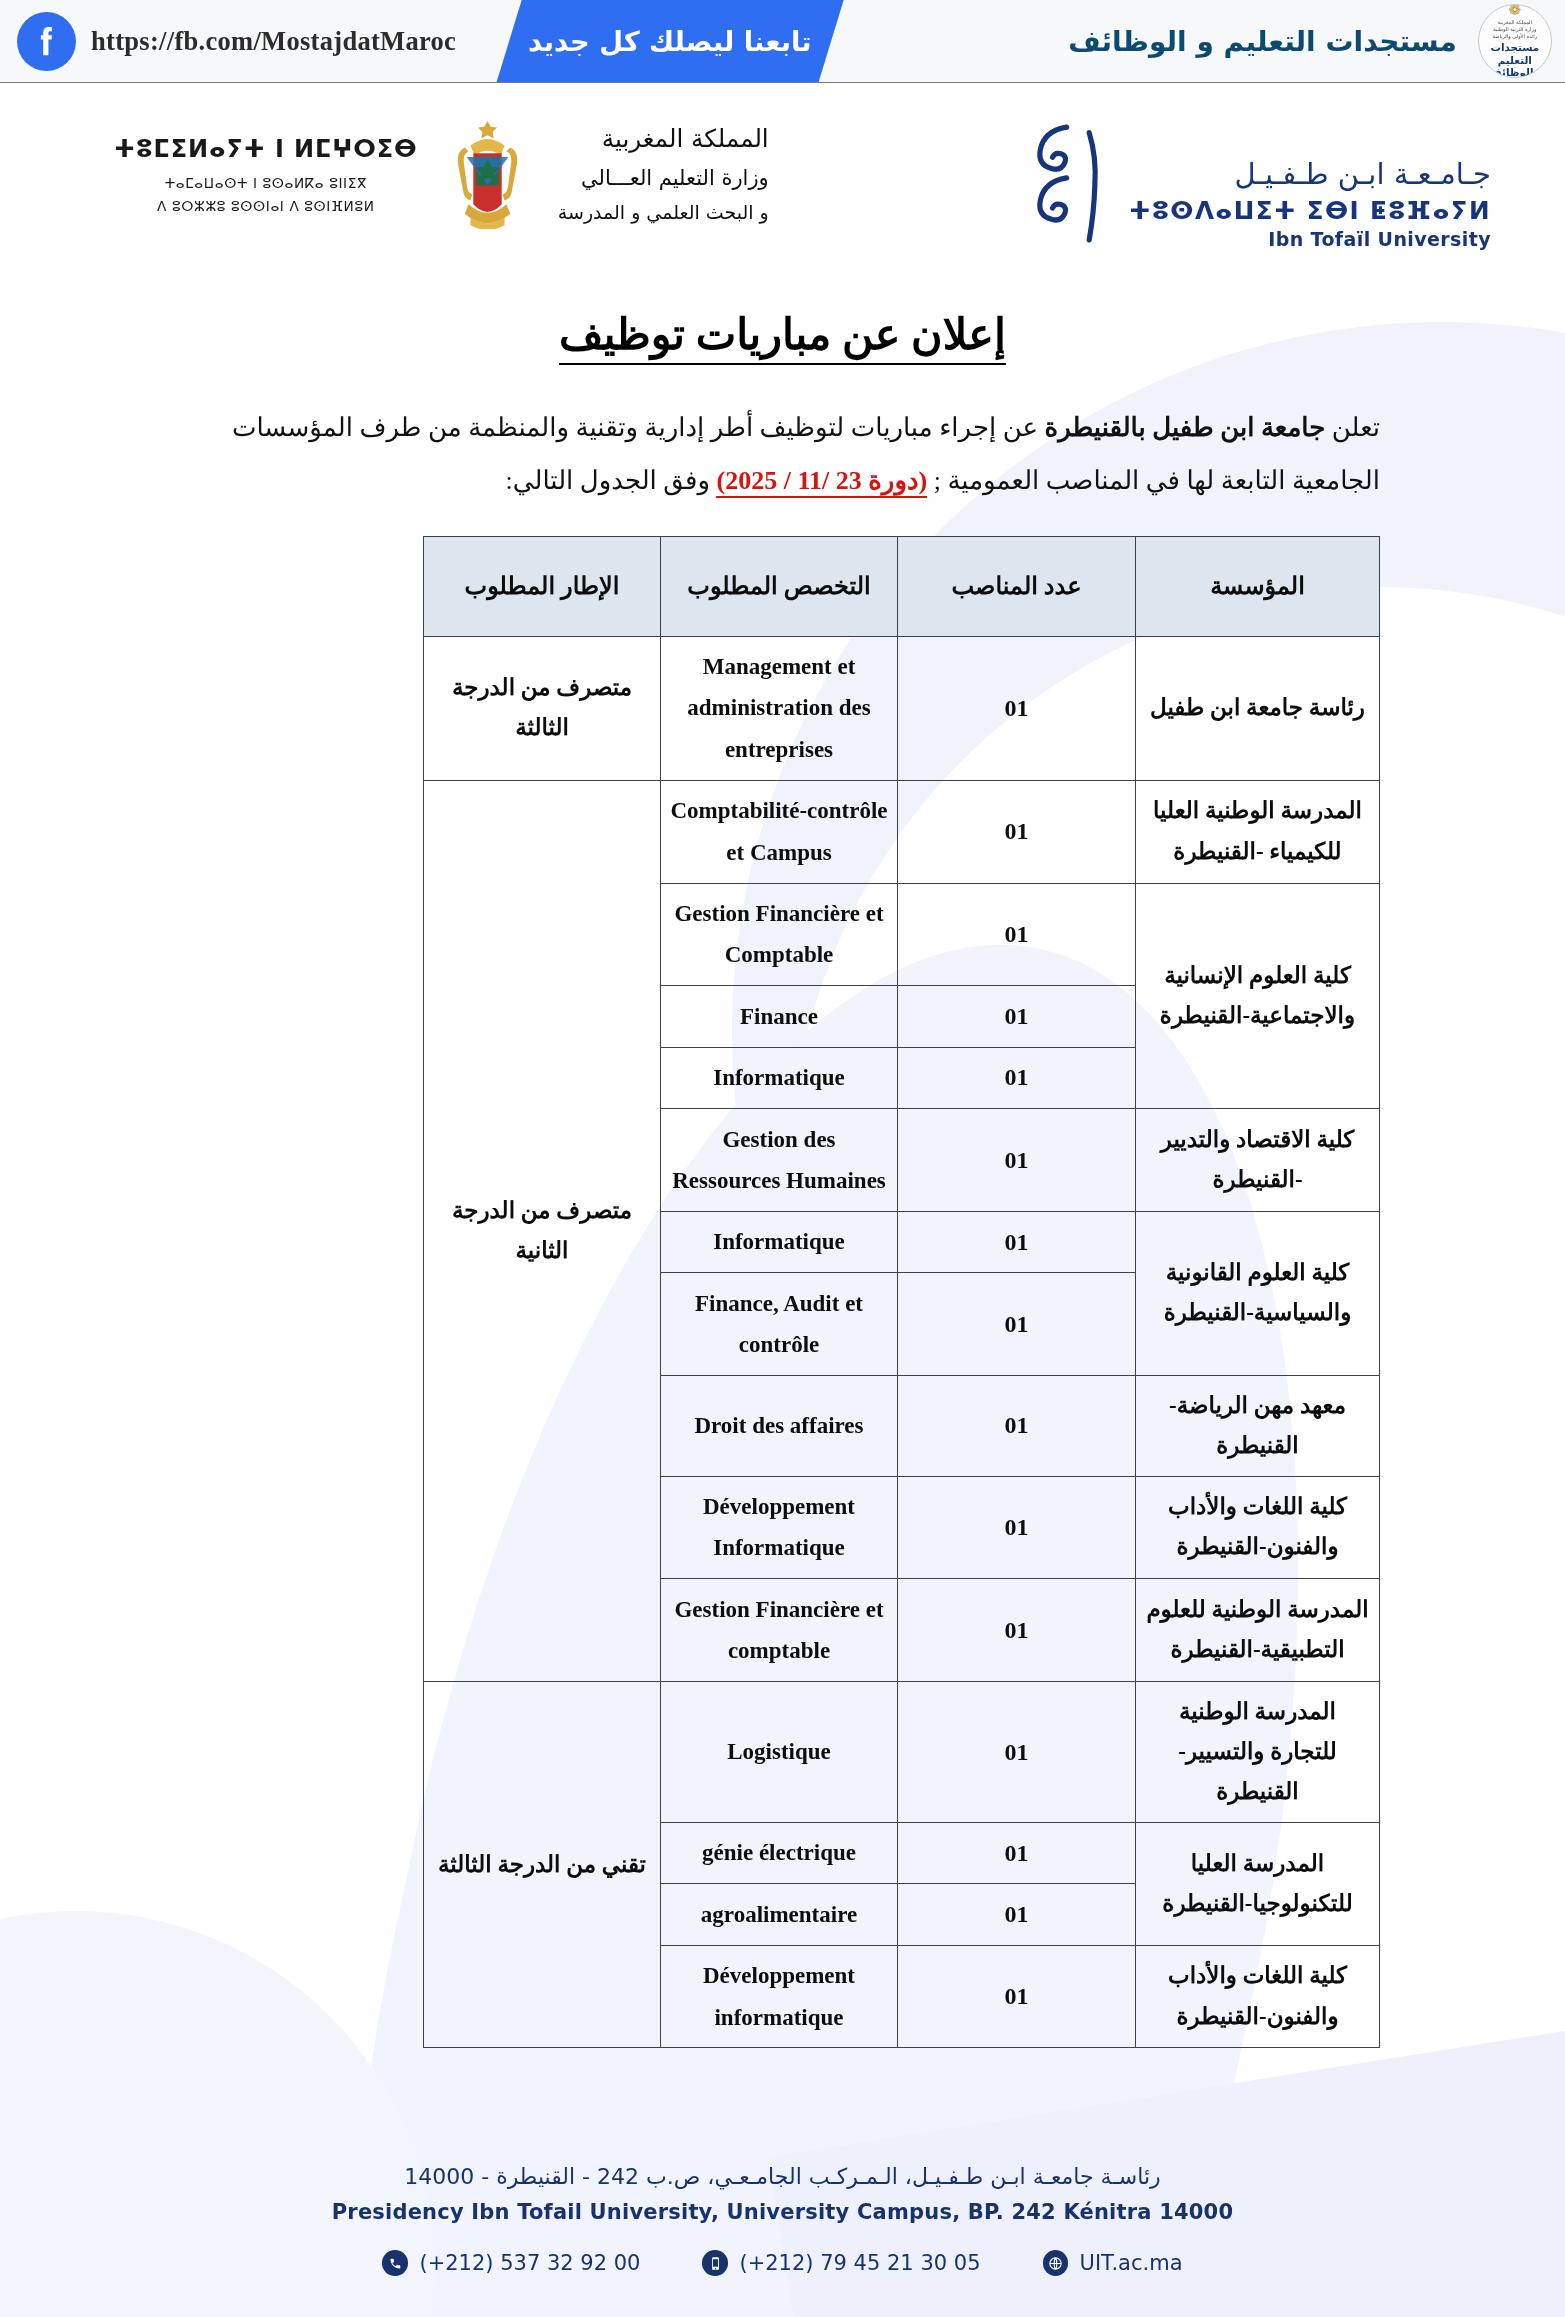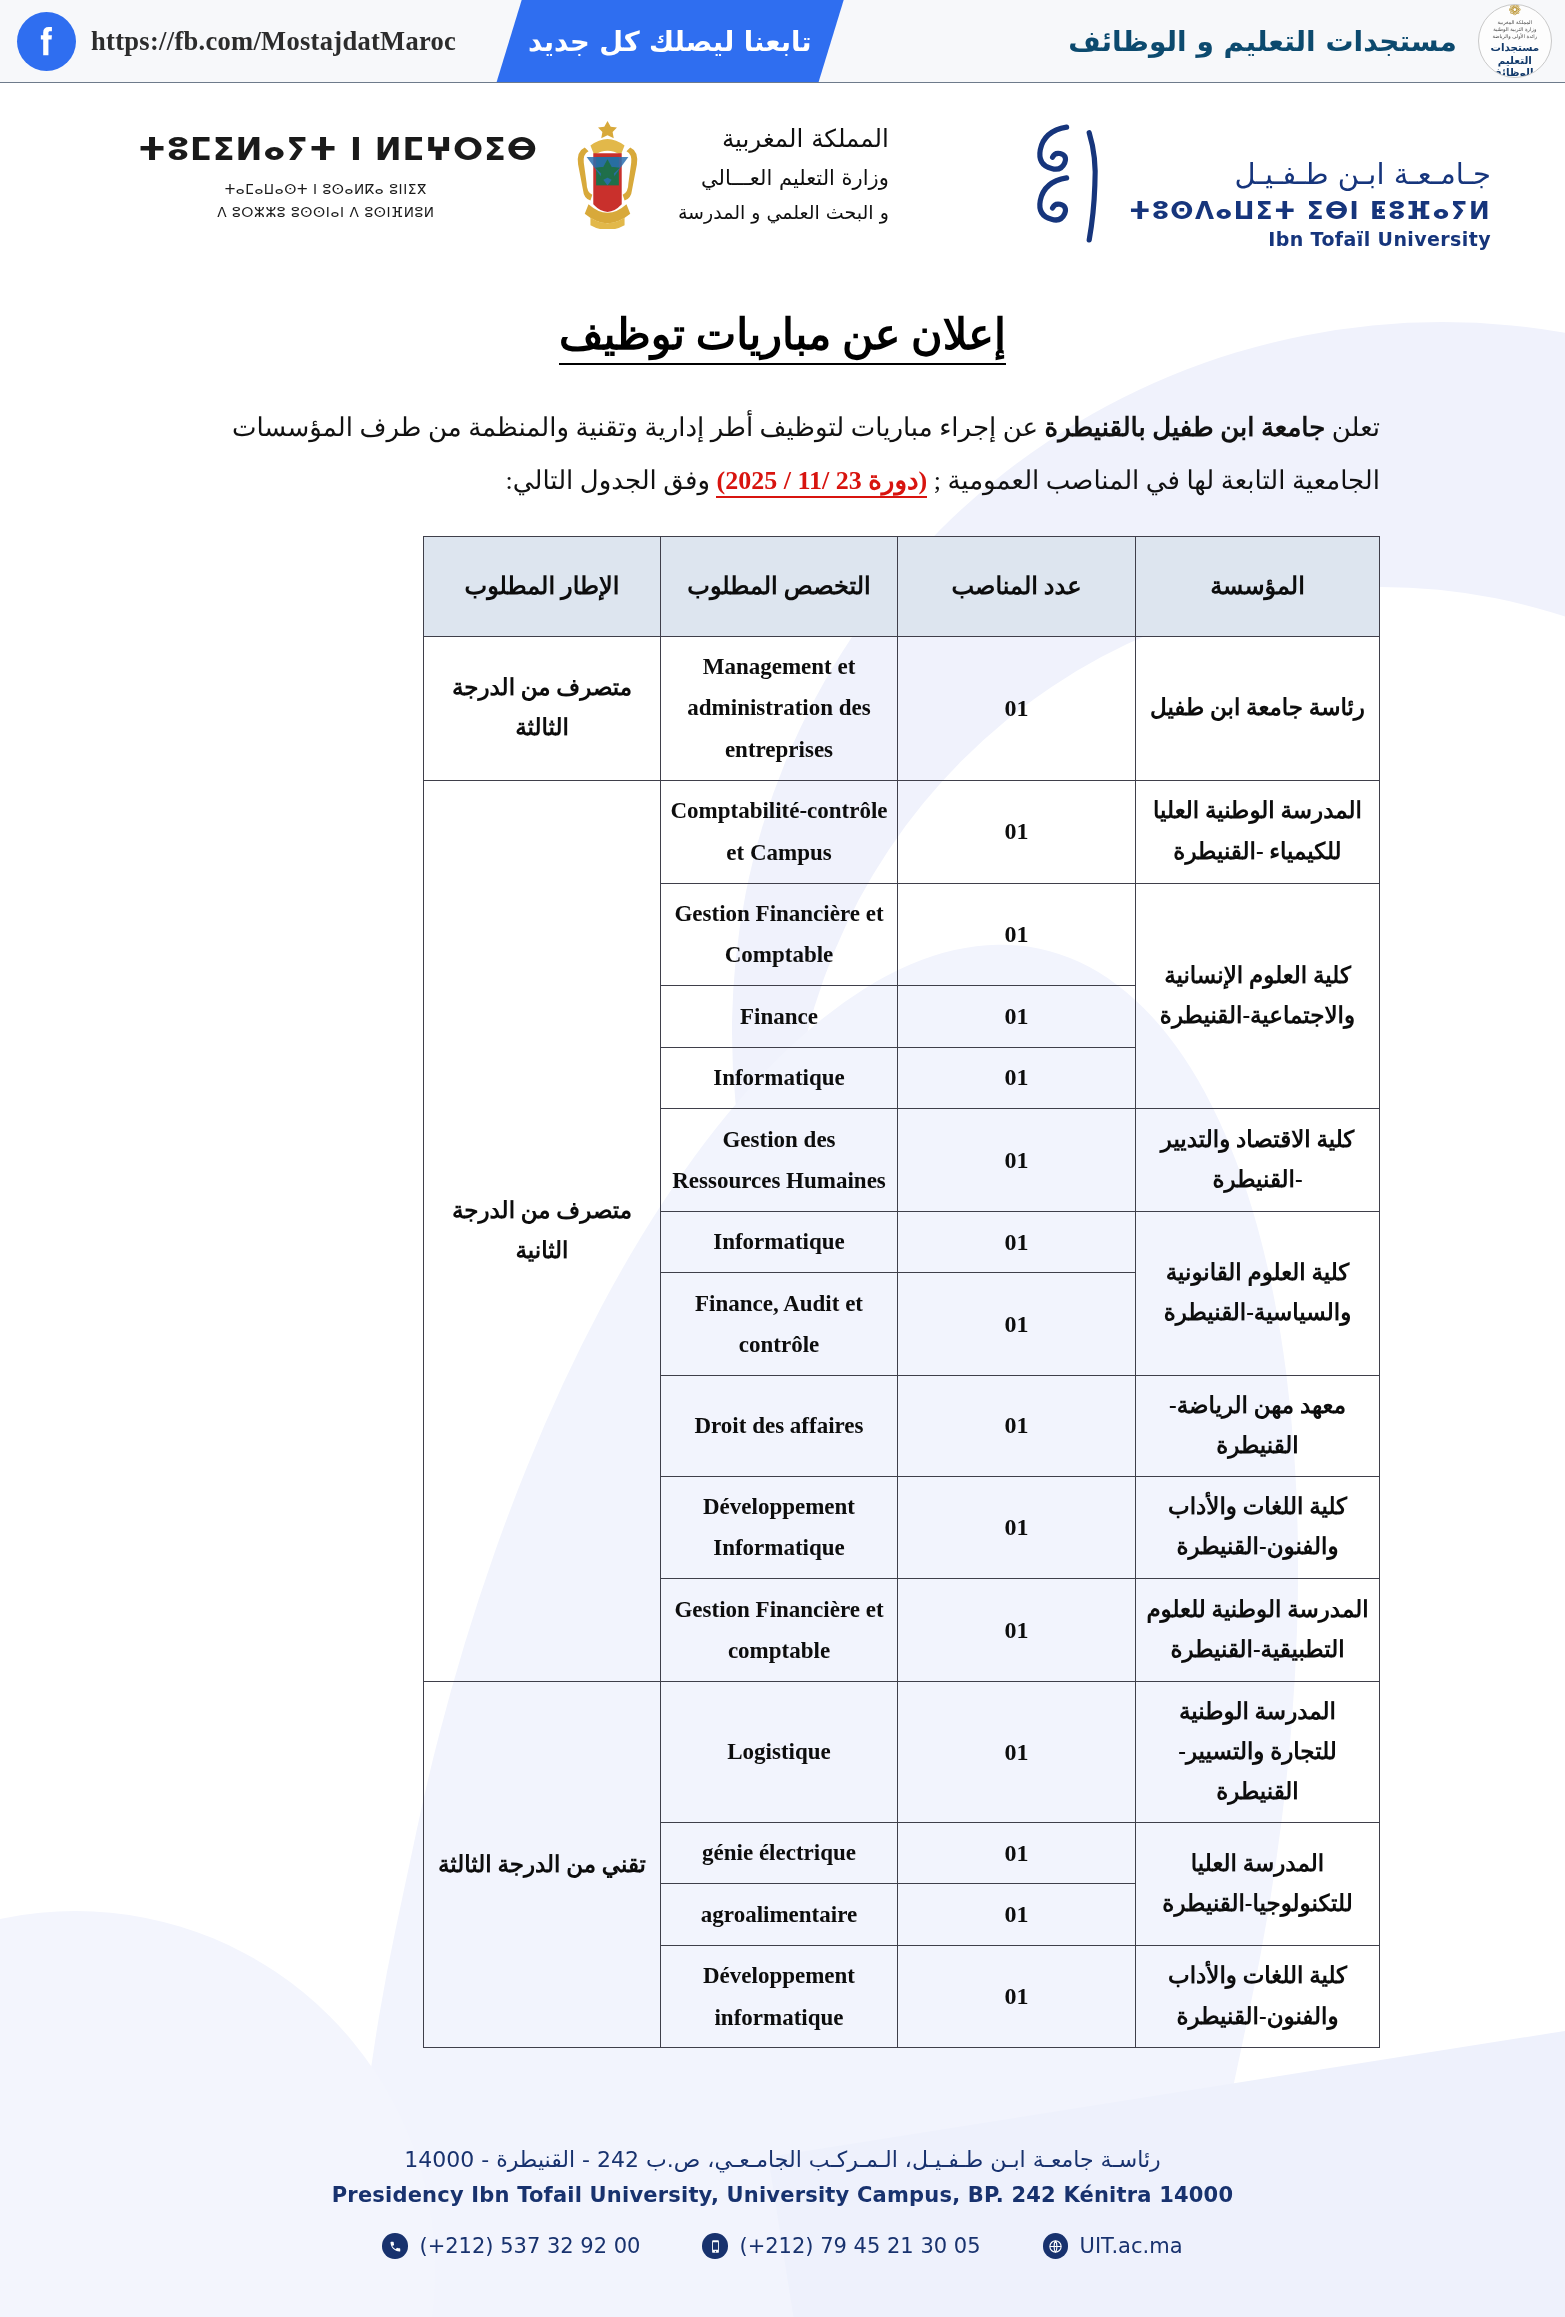--- a/index.html
+++ b/index.html
@@ -183,21 +183,21 @@
     display: flex;
     align-items: center;
     gap: 24.6px;
     direction: ltr;
   }
   .tifinagh-block {
     text-align: center;
     line-height: 1.5;
     color: #1a1a1a;
   }
-  .tif-1 { font-family: "DejaVu Sans", sans-serif; font-size: 32px; font-weight: bold; letter-spacing: 0.9px; margin-left: 24px; }
+  .tif-1 { font-family: "DejaVu Sans", sans-serif; font-size: 24px; font-weight: bold; letter-spacing: 0.9px; }
   .tif-2 { font-family: "DejaVu Sans", sans-serif; font-size: 13.7px; letter-spacing: 0.6px; margin-top: 5.7px; }
   .tif-3 { font-family: "DejaVu Sans", sans-serif; font-size: 13.7px; letter-spacing: 0.6px; margin-top: 2.8px; }
   .emblem { width: 91px; height: 110px; flex: none; display: block; }
   .ar-ministry {
     direction: rtl;
     text-align: right;
     font-family: "DejaVu Sans", sans-serif;
     color: #0f0f0f;
     line-height: 1.55;
   }
@@ -323,21 +323,21 @@
     font-size: 23px;
     line-height: 1.8;
     direction: ltr;
     background: transparent;
   }
 
   
   .footer {
     position: absolute;
     left: 0; right: 0;
-    bottom: 59px;
+    bottom: 42px;
     z-index: 5;
     text-align: center;
     color: #18326e;
   }
   .f-ar {
     direction: rtl;
     font-family: "DejaVu Sans", sans-serif;
     font-size: 22px;
     letter-spacing: 0.6px;
     margin-bottom: 11.4px;

